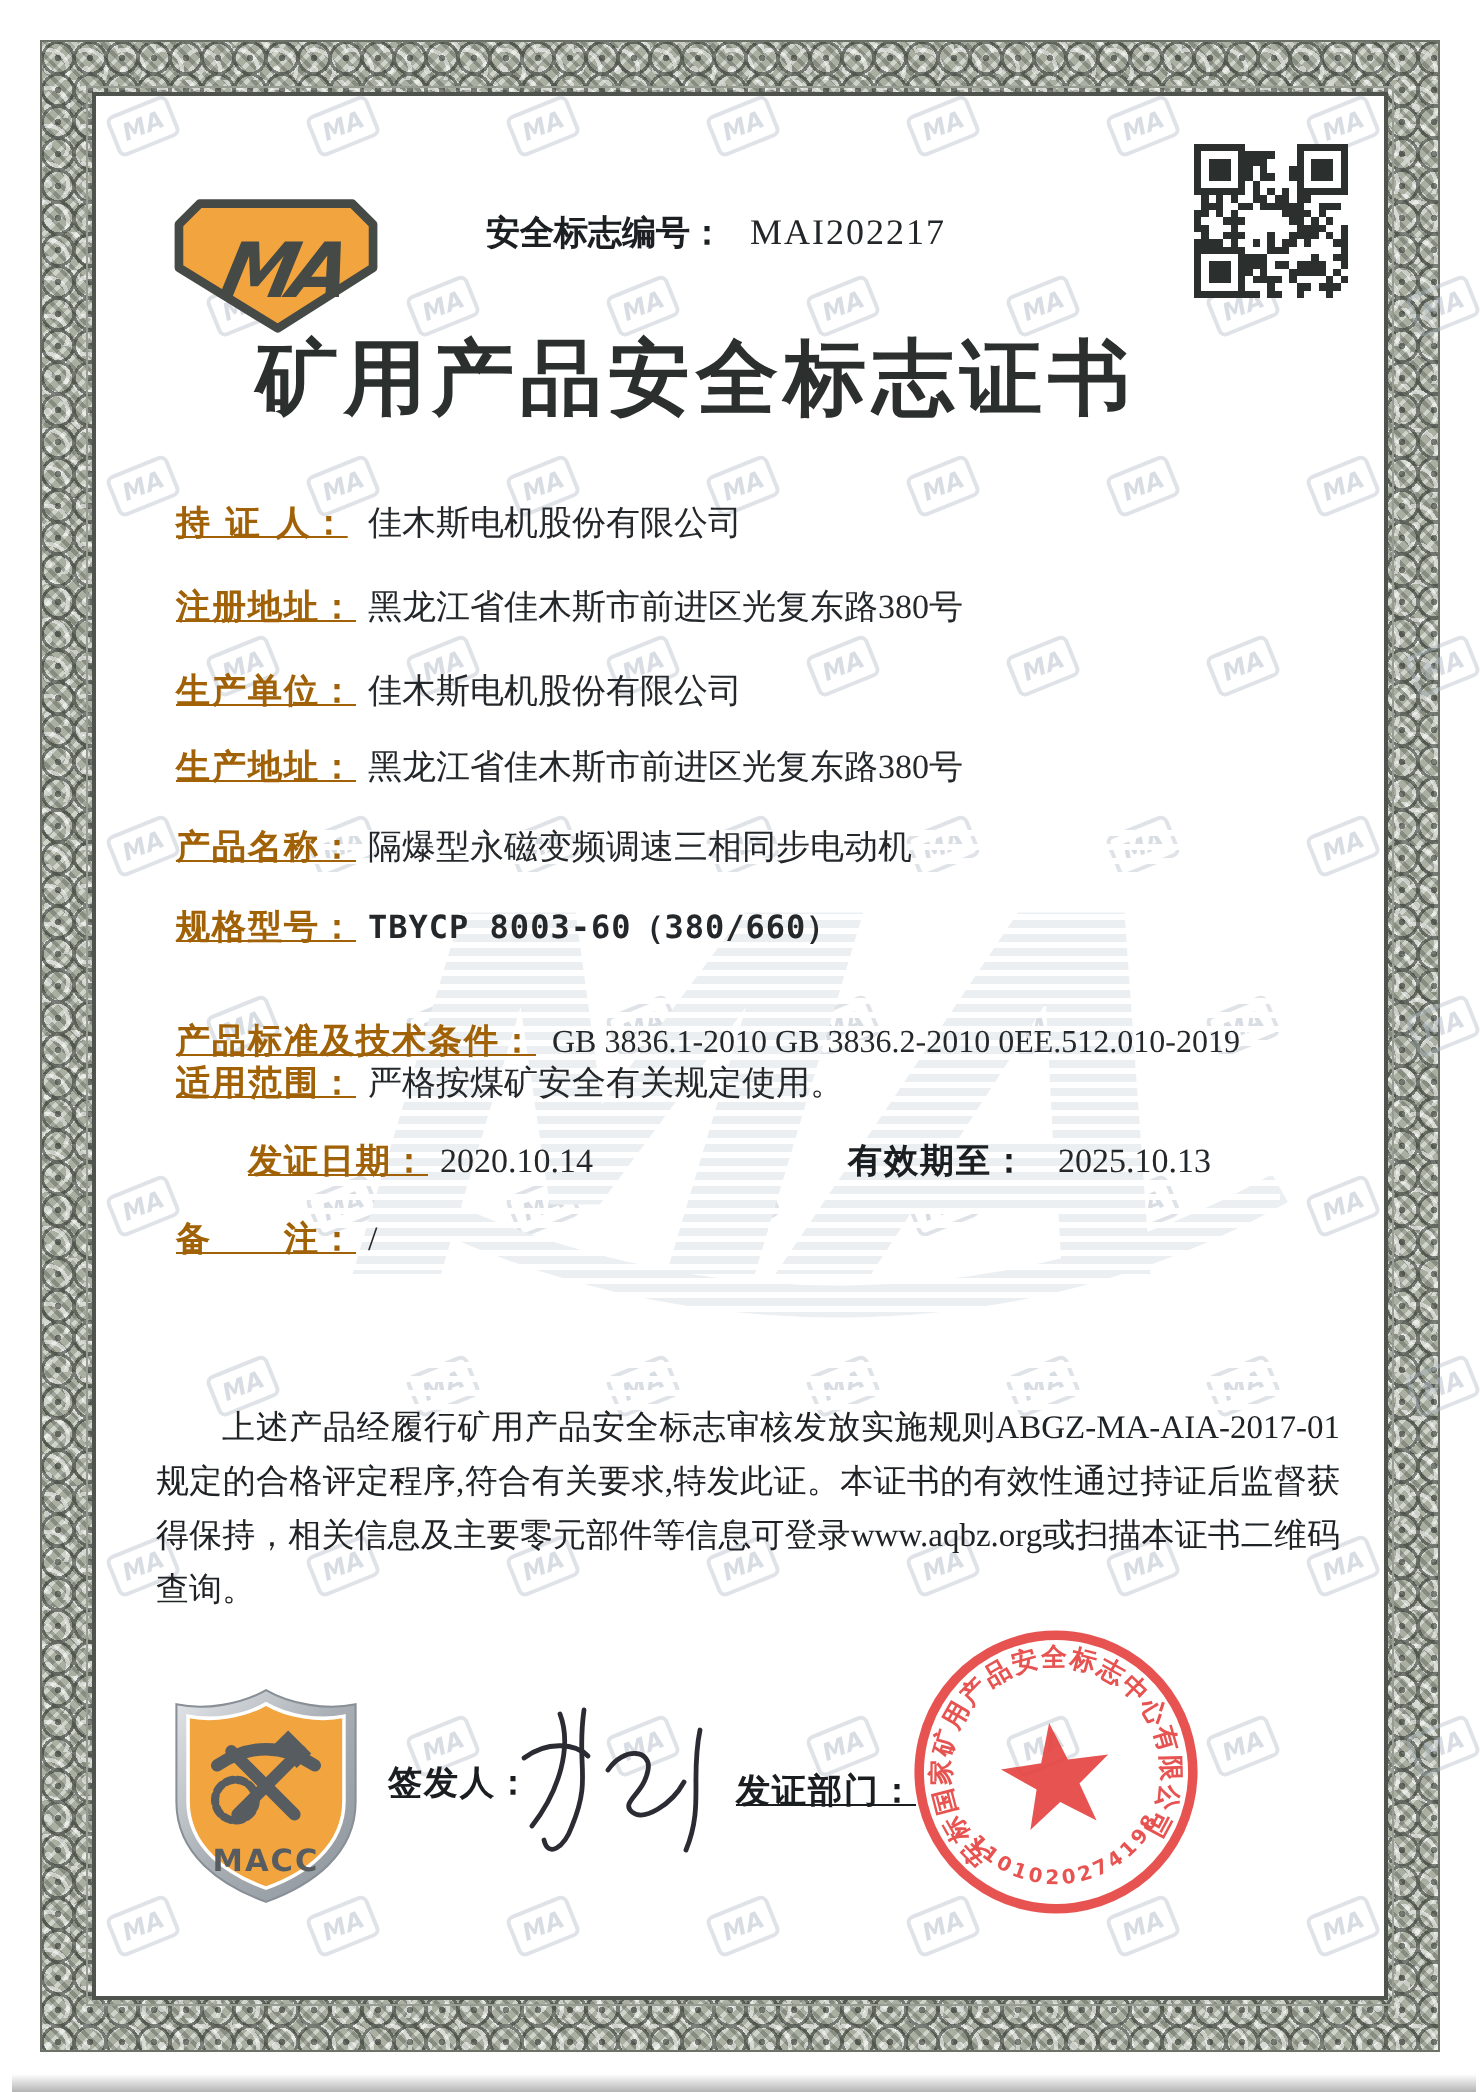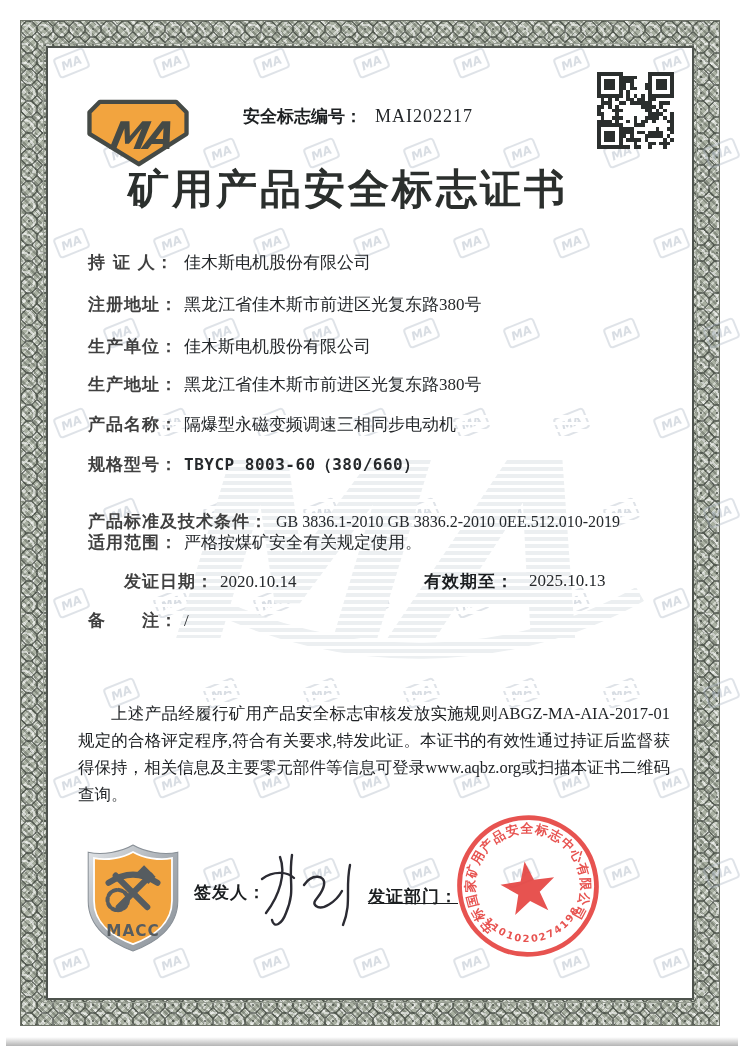--- a/index.html
+++ b/index.html
@@ -34,21 +34,21 @@
   .certno{position:absolute;left:243px;top:105px;white-space:nowrap;}
   .certno .lbl{font:700 17px/22px "DejaVu Sans",sans-serif;color:#1d2022;}
   .certno .val{font:400 18px/22px "Liberation Serif",serif;color:#24272a;margin-left:13px;letter-spacing:1px;}
   #ma-logo{position:absolute;left:86px;top:98px;}
   #qr{position:absolute;left:597px;top:72px;width:77px;height:77px;background:#fff;}
   .title{position:absolute;left:0;width:100%;top:164px;text-align:center;
          font:700 41px/1.25 "Liberation Serif",serif;color:#2b2f2d;letter-spacing:3px;
          transform:translateX(-22px);white-space:nowrap;}
   
   .row{position:absolute;left:88px;display:flex;align-items:baseline;white-space:nowrap;}
-  .row .lbl{font:700 17px/24px "DejaVu Sans",sans-serif;color:#404040;width:88px;flex:none;letter-spacing:1px;}
+  .row .lbl{font:700 17px/24px "DejaVu Sans",sans-serif;color:#a16207;width:88px;flex:none;letter-spacing:1px;text-decoration:underline;}
   .row .val{font:400 17px/24px "Liberation Serif",serif;color:#25282b;margin-left:8px;}
   .row.wide .lbl{width:auto;}
   .row .val.mono{font:600 16px/24px "DejaVu Sans Mono",monospace;letter-spacing:.5px;}
   .row.dates{width:560px;position:absolute;margin-left:36px;}
   .row.dates .lbl2{position:absolute;left:300px;font:700 17px/24px "DejaVu Sans",sans-serif;color:#1b1e20;letter-spacing:1px;}
   .row.dates .val2{position:absolute;left:405px;font:400 17px/24px "Liberation Serif",serif;color:#25282b;}
   .statement{position:absolute;left:78px;right:70px;top:700px;
          font:400 16.5px/27px "Liberation Serif",serif;color:#202326;
          text-align:justify;text-indent:2em;}
   

